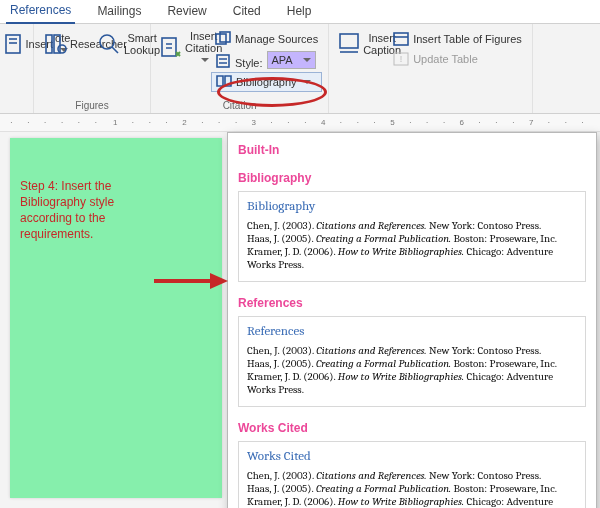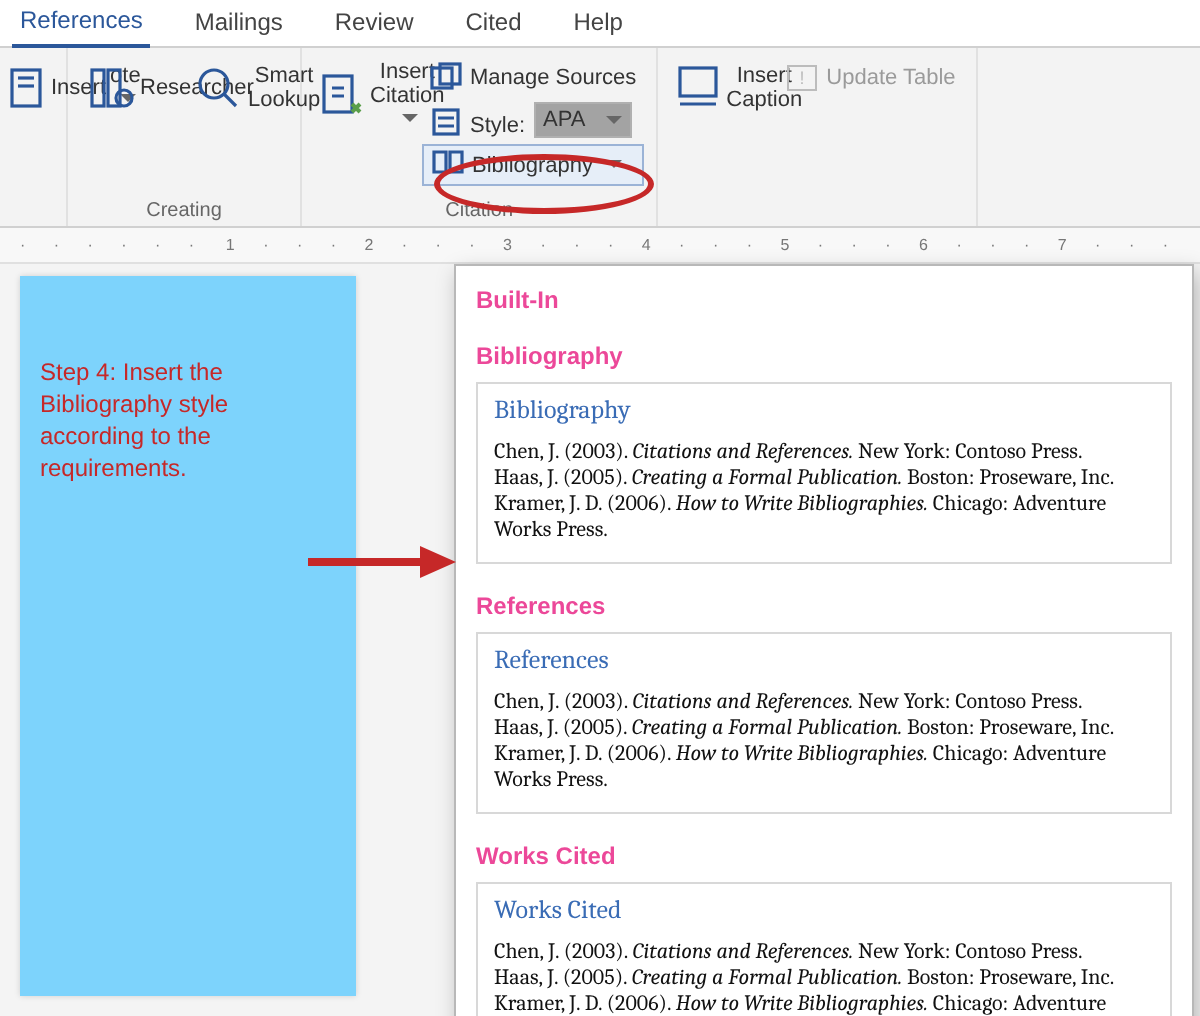--- a/index.html
+++ b/index.html
@@ -65,21 +65,21 @@
   .bigbtn span.lab { line-height: 12px; }
   .smallcol { display:flex; flex-direction:column; gap:2px; padding-top:4px; }
   .smallbtn {
     display:flex; align-items:center; gap:4px;
     padding:1px 4px; cursor:pointer;
     color:#333; font-size:11px; white-space:nowrap;
   }
   .smallbtn .ico { width:16px; height:16px; display:flex; align-items:center; justify-content:center; }
   .style-row { display:flex; align-items:flex-end; gap:4px; }
   .style-select {
-    background:#a3a3a3; border:1px solid #b0b0b0; padding:0 4px;
+    background:#c4b5fd; border:1px solid #b0b0b0; padding:0 4px;
     height:18px; font-size:11px; display:flex; align-items:center; gap:8px;
     cursor:pointer;
   }
   .caret::after { content:""; display:inline-block; border:4px solid transparent; border-top-color:#666; margin-left:2px; transform:translateY(2px);}
   .biblio-btn {
     position: relative;
     display:flex; align-items:center; gap:4px;
     padding:1px 4px; cursor:pointer; font-size:11px; color:#333;
     background:#e6eef8;
     border:1px solid #9bb3d6;
@@ -100,22 +100,22 @@
     font-size:8px; color:#777; letter-spacing:6px;
   }
   .ruler .seg { white-space: pre; }
   
   .doc-area {
     position:relative; height:376px; background:#f4f4f4;
     display:flex;
   }
   .page {
     margin:6px 0 0 10px;
-    background:#7dd3fc;
-    width:168px;
+    background:#86efac;
+    width:212px;
     height:360px;
     box-shadow:0 0 3px rgba(0,0,0,0.15);
     padding:40px 10px 10px 10px;
   }
   .instr {
     color:#c62828; font-size:12px; line-height:16px;
     width:130px;
   }
   .arrow {
     position:absolute;
@@ -206,21 +206,21 @@
         <div class="ico">
           <svg width="26" height="26">
               <circle cx="11" cy="11" r="7" class="stroke-blue"></circle>
               <line x1="16" y1="16" x2="22" y2="22" class="stroke-blue"></line>
             </svg>
         </div>
         <span class="lab" style="white-space:pre-line;">Smart
 Lookup</span>
       </div>
     </div>
-    <div class="group-label">Creating</div>
+    <div class="group-label">Figures</div>
   </div>
 
   <div class="group">
     <div class="group-body">
       <div class="bigbtn">
         <div class="ico">
           <svg width="24" height="26">
               <rect x="3" y="3" width="14" height="18" class="stroke-blue"></rect>
               <path d="M7 9 h6 M7 13 h6" class="stroke-blue"></path>
               <path d="M17 17 l4 4 M21 17 l-4 4" stroke="#5a9e4a" stroke-width="2"></path>
@@ -269,20 +269,29 @@
         <div class="ico">
           <svg width="24" height="26">
               <rect x="3" y="3" width="18" height="14" class="stroke-blue"></rect>
               <line x1="3" y1="21" x2="21" y2="21" class="stroke-blue"></line>
             </svg>
         </div>
         <span class="lab" style="white-space:pre-line;">Insert
 Caption</span>
       </div>
       <div class="smallcol">
+        <div class="smallbtn">
+          <span class="ico">
+            <svg width="16" height="14">
+                <rect x="1" y="1" width="14" height="12" class="stroke-blue"></rect>
+                <line x1="1" y1="5" x2="15" y2="5" class="stroke-blue"></line>
+              </svg>
+          </span>
+          <span>Insert Table of Figures</span>
+        </div>
         <div class="smallbtn" style="color:#9a9a9a;">
           <span class="ico">
             <svg width="16" height="14">
                 <rect x="1" y="1" width="14" height="12" stroke="#bcbcbc" fill="none"></rect>
                 <text x="8" y="10" text-anchor="middle" font-size="9" fill="#bcbcbc">!</text>
               </svg>
           </span>
           <span>Update Table</span>
         </div>
       </div>

